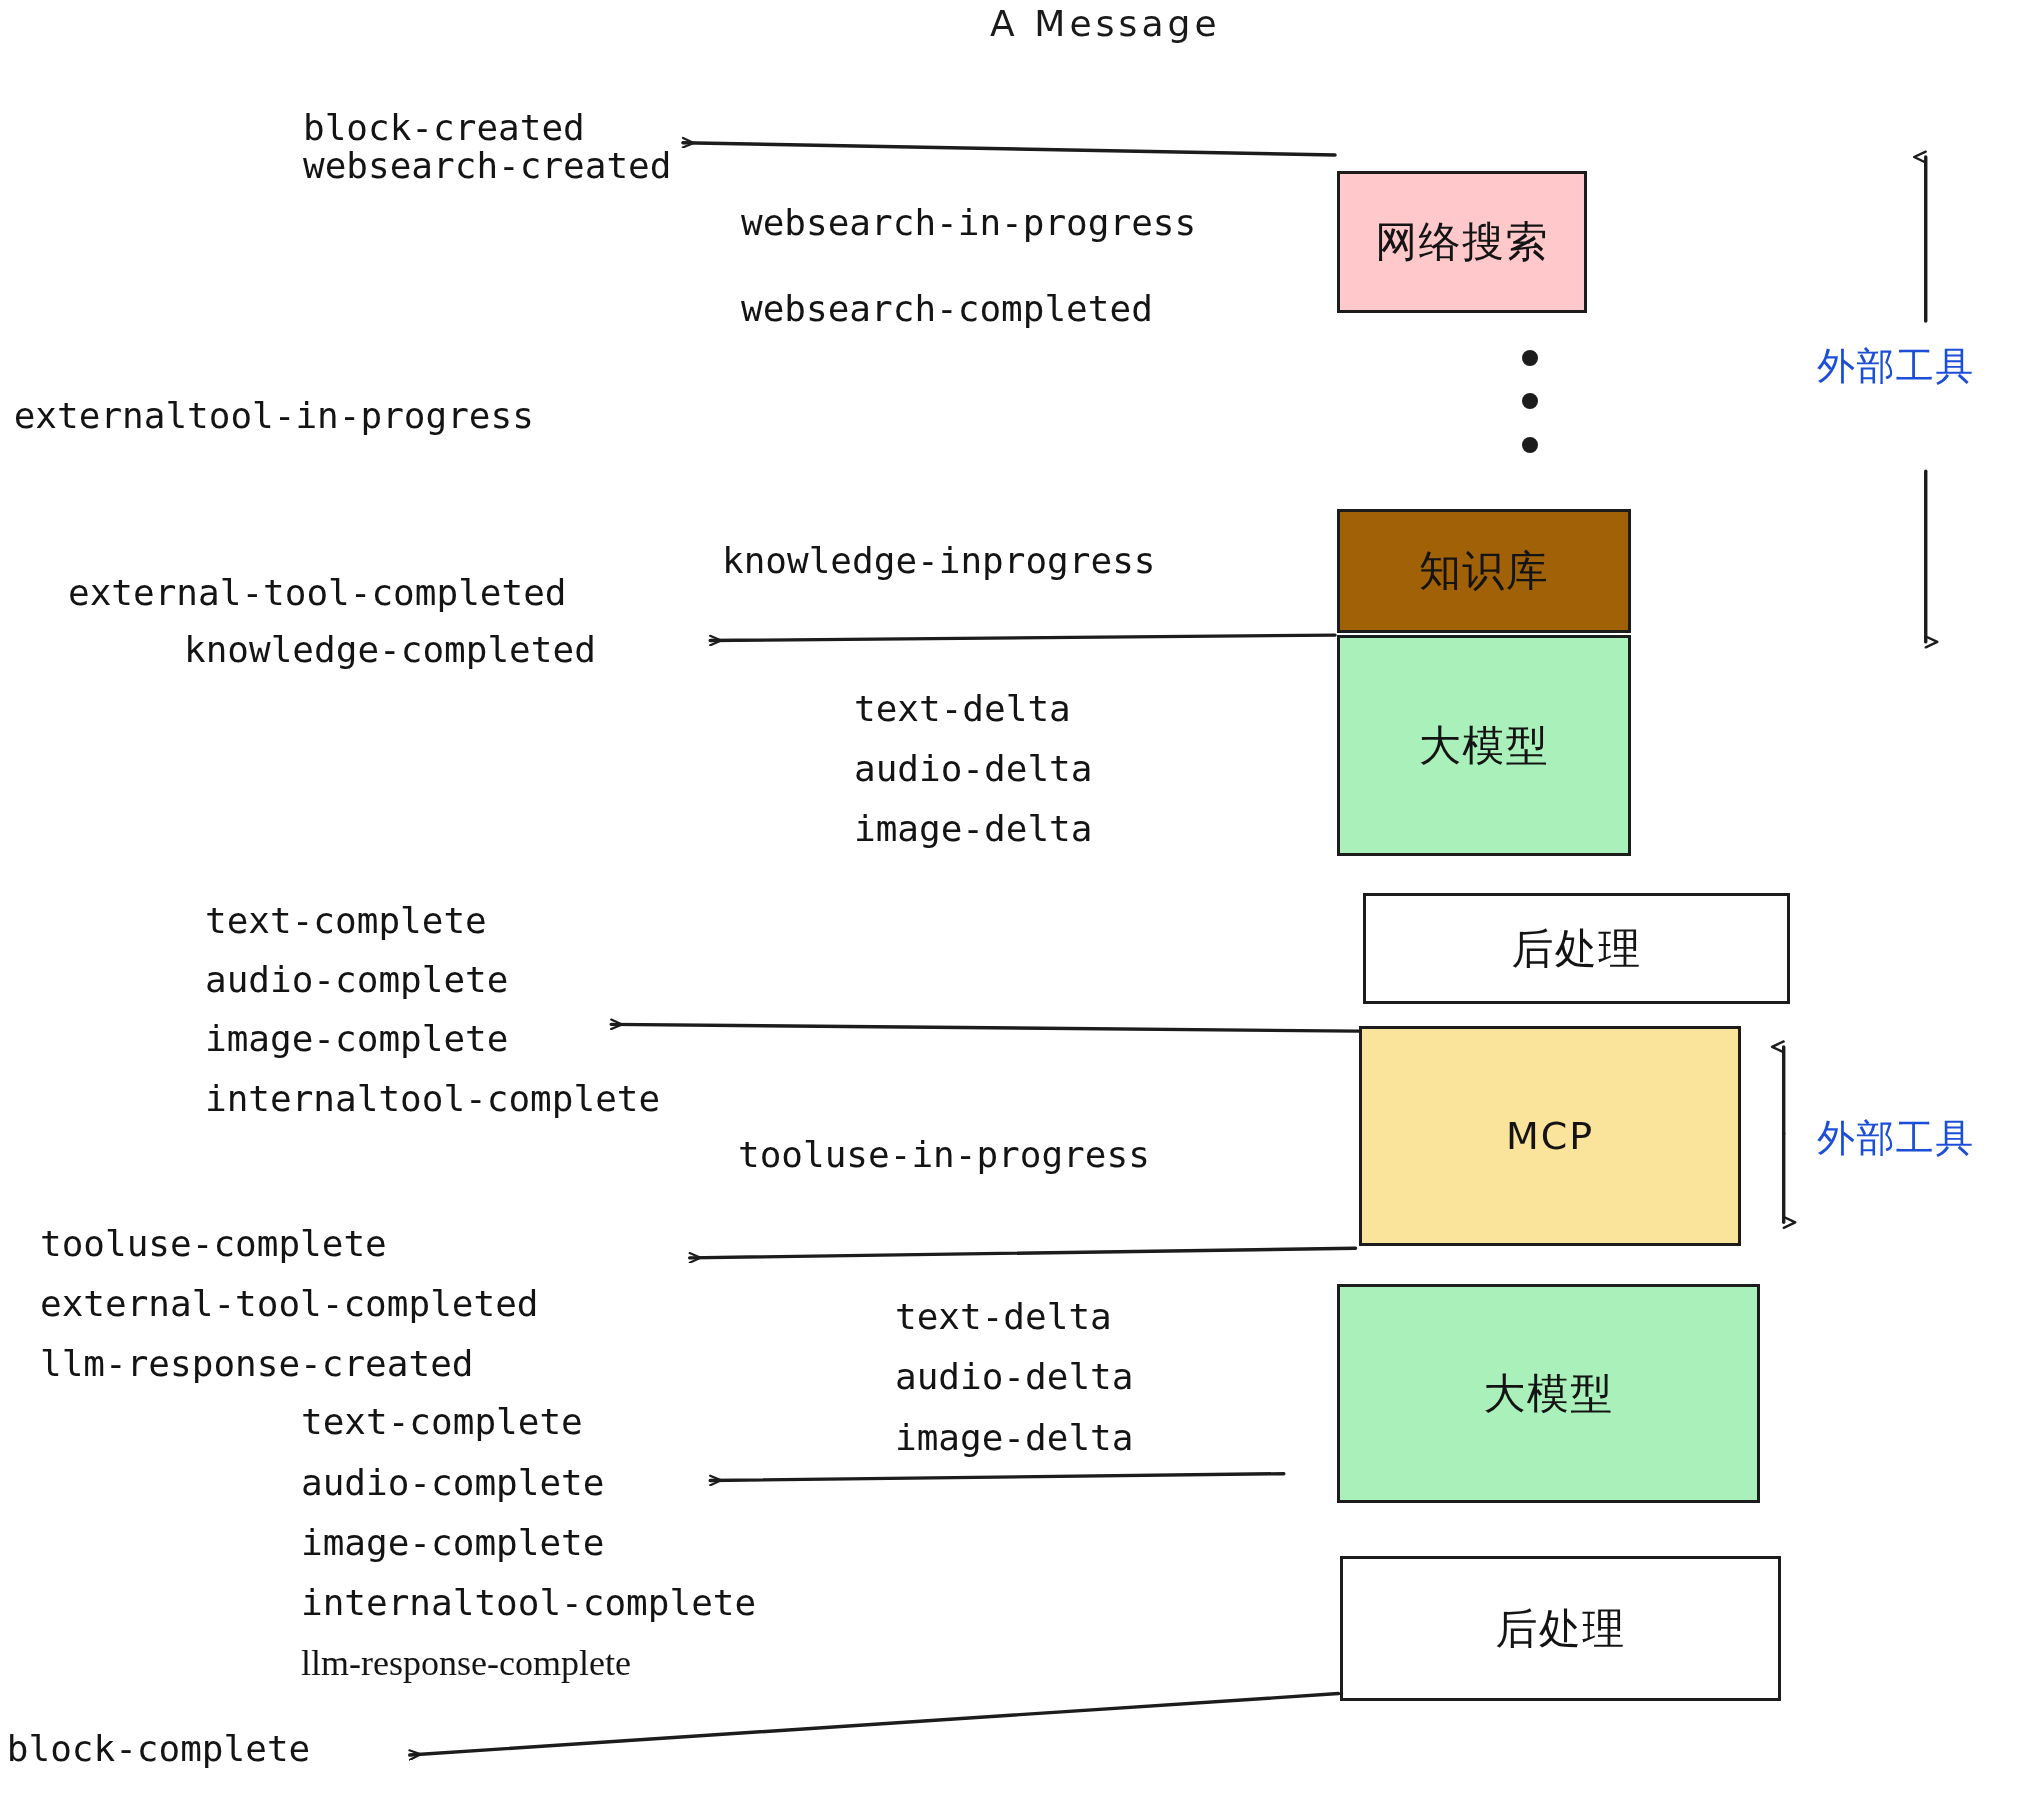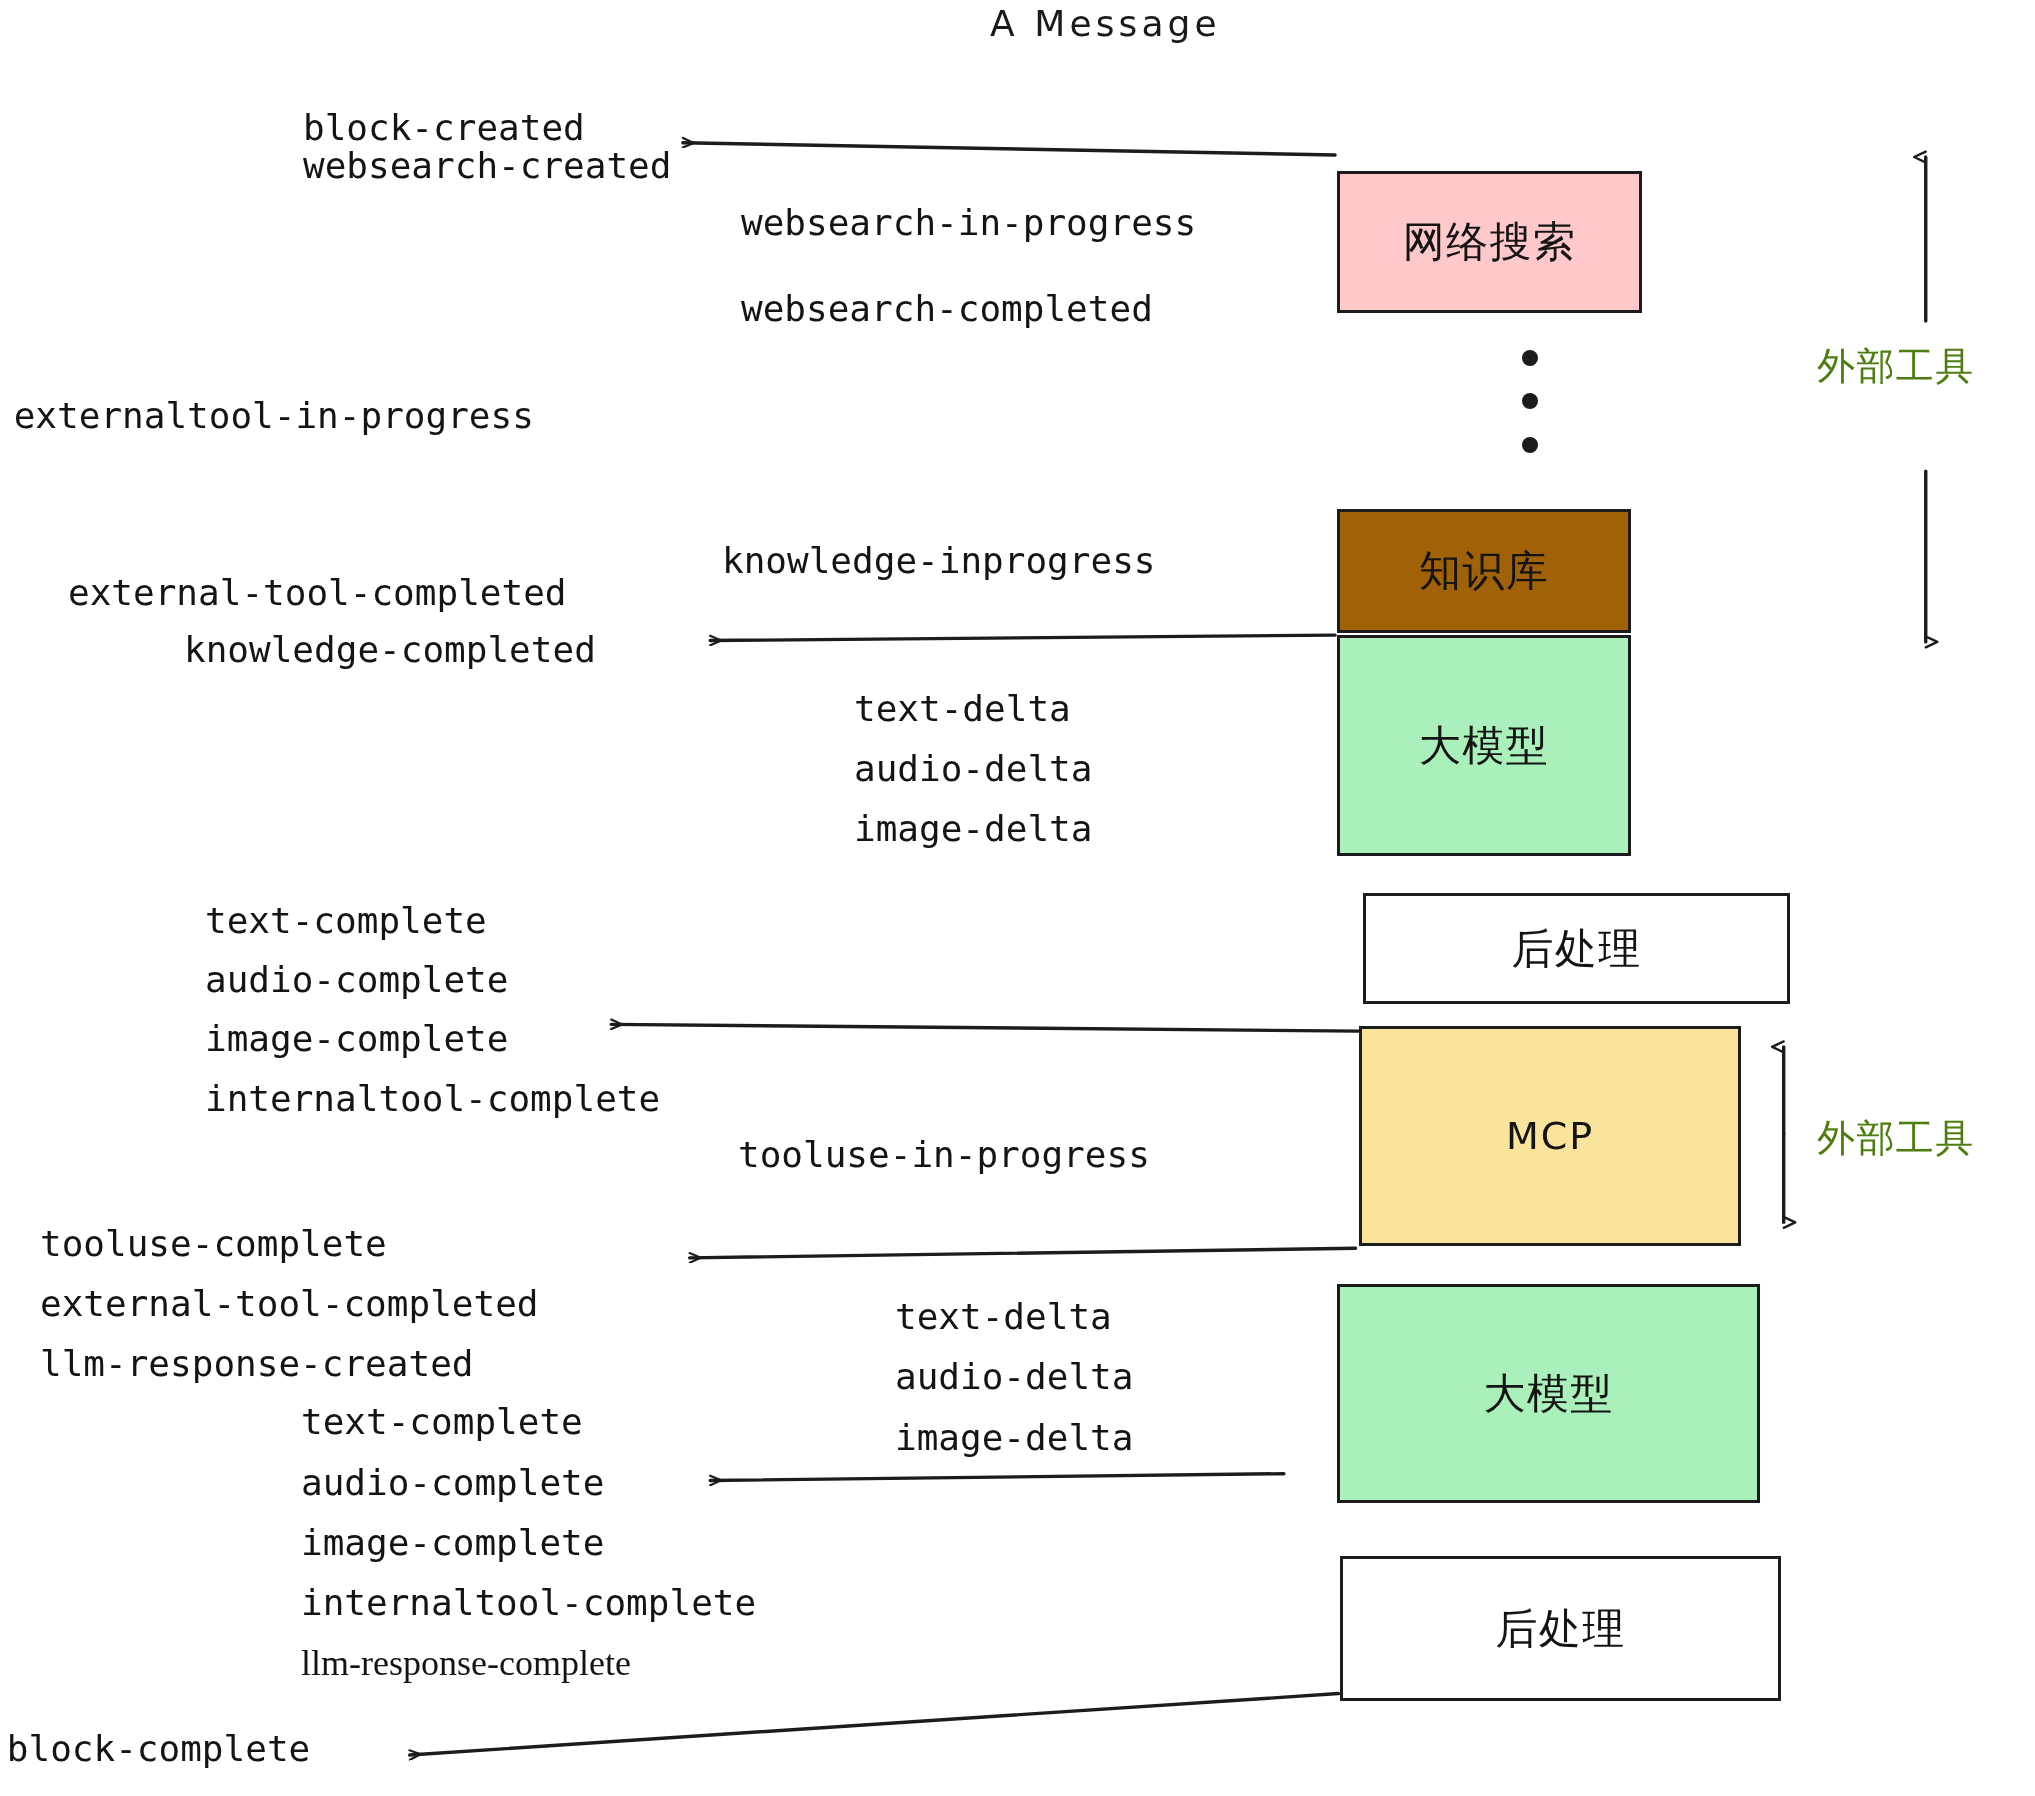--- a/index.html
+++ b/index.html
@@ -53,21 +53,21 @@
     position: absolute;
     width: 16.4px;
     height: 16.4px;
     border-radius: 50%;
     background: #1c1c1c;
   }
   .vlabel {
     position: absolute;
     font-family: "DejaVu Sans", sans-serif;
     font-size: 38px;
-    color: #4d7c0f;
+    color: #1d4ed8;
     white-space: nowrap;
     letter-spacing: 1.4px;
   }
   svg.overlay {
     position: absolute;
     left: 0;
     top: 0;
     width: 2035px;
     height: 1796px;
     pointer-events: none;
@@ -100,21 +100,21 @@
       </g>
     <g id="scope-arrows" stroke="#1c1c1c" stroke-width="5" fill="none" stroke-linecap="round">
         <line x1="2820" x2="2820" y1="470" y2="230" marker-end="url(#ahv)"></line>
         <line x1="2820" x2="2820" y1="690" y2="940" marker-end="url(#ahv)"></line>
         <line x1="2612" x2="2612" y1="1660" y2="1533" marker-end="url(#ahv)"></line>
         <line x1="2612" x2="2612" y1="1660" y2="1790" marker-end="url(#ahv)"></line>
       </g>
   </svg>
 
   <div id="nodes-layer">
-      <div class="box" style="left: 1337px; top: 171px; width: 305px; height: 142px; background: rgb(255, 201, 203);">
+      <div class="box" style="left: 1337px; top: 171px; width: 250px; height: 142px; background: rgb(255, 201, 203);">
         <span>网络搜索</span>
       </div>
       <div class="box" style="left: 1337px; top: 509px; width: 294px; height: 124px; background: #a16207;">
         <span>知识库</span>
       </div>
       <div class="box" style="left: 1337px; top: 635px; width: 294px; height: 221px; background: rgb(170, 240, 186);">
         <span>大模型</span>
       </div>
       <div class="box" style="left: 1363px; top: 893px; width: 427px; height: 111px; background: rgb(255, 255, 255);">
         <span>后处理</span>

